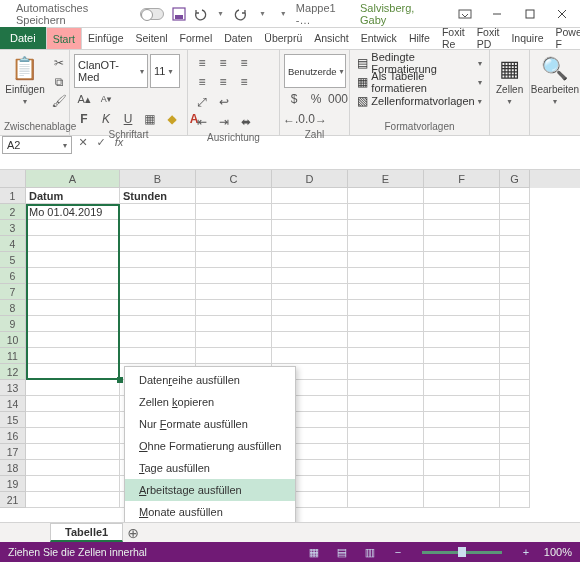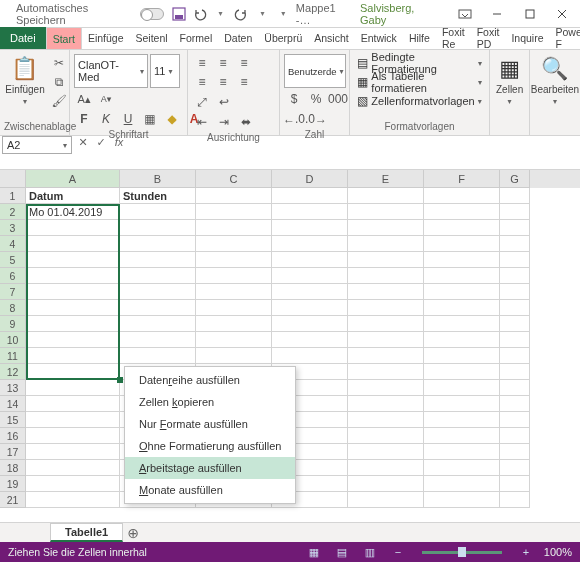--- a/index.html
+++ b/index.html
@@ -490,20 +490,21 @@
       </div>
     </div>
   <div class="sel-range" id="selRange" style="left: 26px; top: 34px; width: 94px; height: 176px;"></div>
   <div class="fill-handle" id="fillHandle" style="left: 117px; top: 207px;"></div>
 
   <div class="context-menu" id="ctxMenu" style="left:124px;top:196px">
       <div class="menu-item">Daten<span class="u">r</span>eihe ausfüllen</div>
       <div class="menu-item">Zellen <span class="u">k</span>opieren</div>
       <div class="menu-item">Nur <span class="u">F</span>ormate ausfüllen</div>
       <div class="menu-item"><span class="u">O</span>hne Formatierung ausfüllen</div>
+      <div class="menu-item"><span class="u">T</span>age ausfüllen</div>
       <div class="menu-item hl"><span class="u">A</span>rbeitstage ausfüllen</div>
       <div class="menu-item"><span class="u">M</span>onate ausfüllen</div>
     </div>
 </div>
 
 <div class="sheet-tabs">
   <div class="sheet-tab">Tabelle1</div>
   <div class="sheet-add">⊕</div>
 </div>
 

